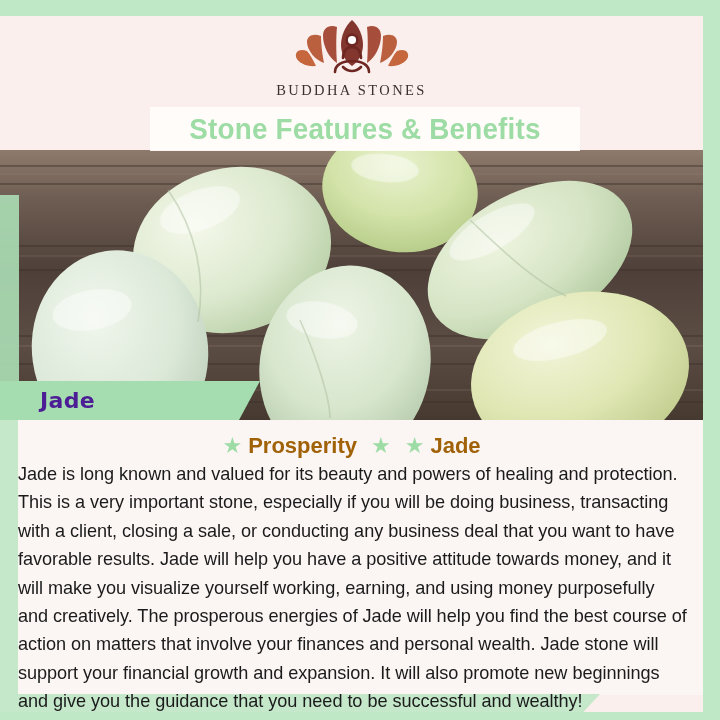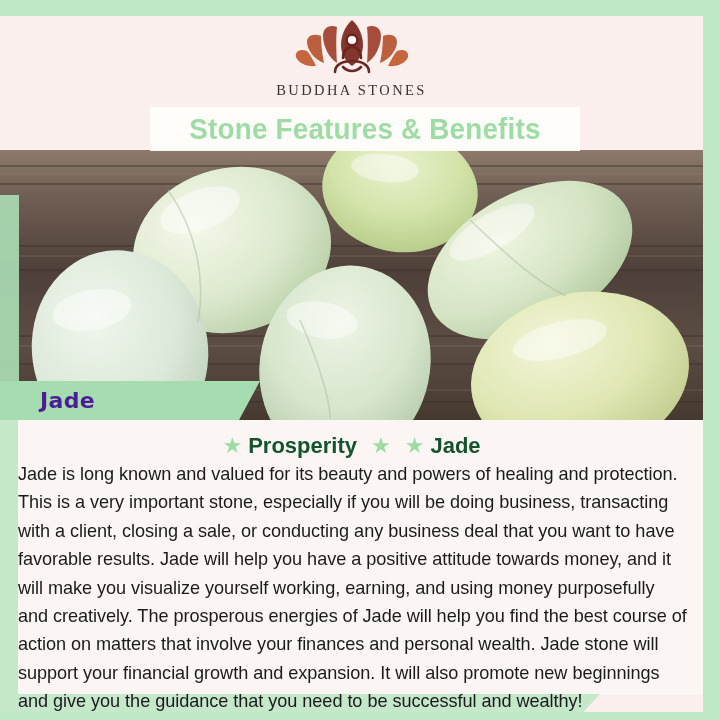--- a/index.html
+++ b/index.html
@@ -69,21 +69,21 @@
   
   .benefits{
     position:absolute;left:0;top:430px;width:703px;height:32px;
     display:flex;align-items:center;justify-content:center;gap:14px;
     z-index:4;
   }
   .benefit{display:flex;align-items:center;gap:6px;}
   .benefit .star{color:#9edca6;font-size:22px;line-height:1;}
   .benefit .blabel{
     font-family:"Liberation Sans Narrow","Liberation Sans",sans-serif;
-    font-weight:bold;font-size:22px;color:#14532d;white-space:nowrap;
+    font-weight:bold;font-size:22px;color:#a16207;white-space:nowrap;
   }
   
   .copy-area{
     position:absolute;left:0;top:420px;width:703px;height:275px;
     background:#fbf6f4;z-index:2;
   }
   .copy-strip{
     position:absolute;left:0;top:420px;width:18px;height:275px;
     background:#c5e8cb;z-index:3;
   }

